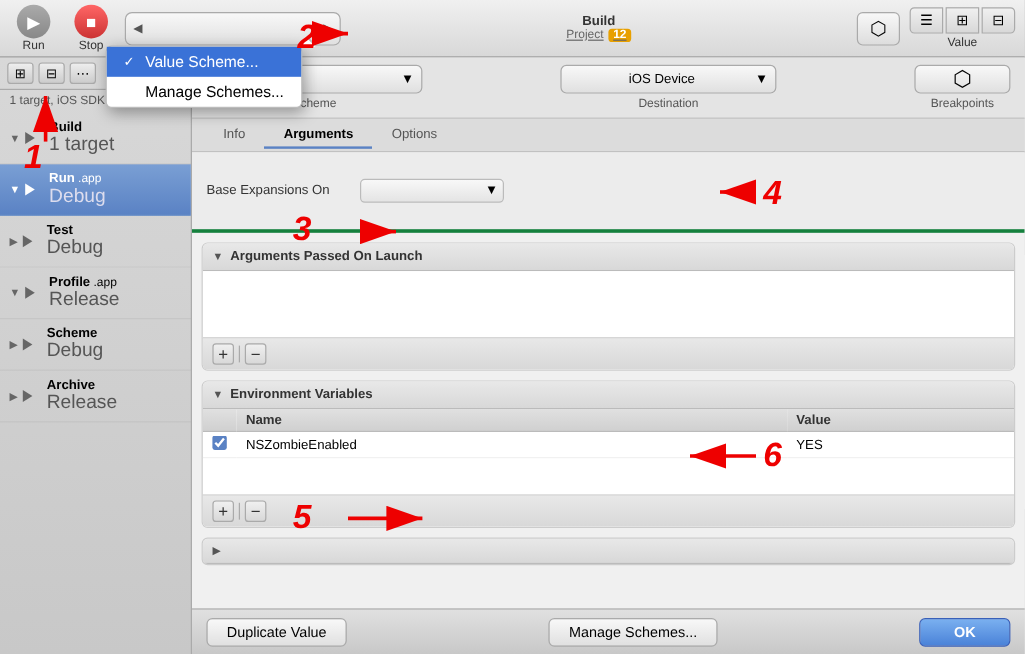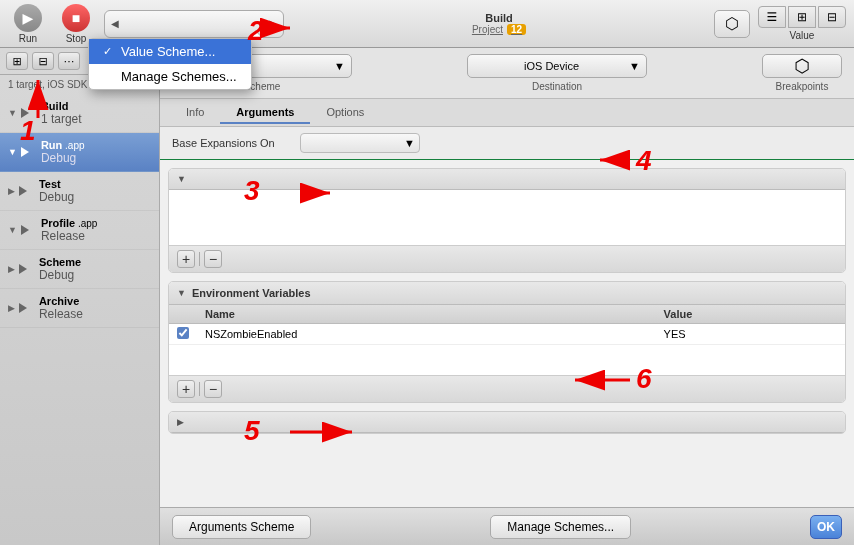--- a/index.html
+++ b/index.html
@@ -249,21 +249,21 @@
       border-left: 8px solid #666;
     }
     .scheme-item.selected .scheme-item-play { border-left-color: white; }
     .scheme-item-name {
       font-weight: bold;
       font-size: 11px;
       color: #000;
     }
     .scheme-item.selected .scheme-item-name { color: white; }
     .scheme-item-sub {
-      font-size: 12px;
+      font-size: 16px;
       color: #555;
     }
     .scheme-item.selected .scheme-item-sub { color: #dde; }
     .scheme-item-expand {
       margin-right: 4px;
       font-size: 9px;
       color: #666;
     }
 
     
@@ -461,21 +461,21 @@
       padding: 4px 16px;
       font-size: 12px;
       cursor: pointer;
       color: #000;
     }
     .ok-btn {
       background: linear-gradient(to bottom, #7ab0f0, #4a82d8);
       border: 1px solid #3a60b8;
       color: white;
       border-radius: 5px;
-      padding: 4px 6px;
+      padding: 4px 28px;
       font-size: 12px;
       cursor: pointer;
       font-weight: bold;
     }
 
     
     .overlay-svg {
       position: absolute;
       top: 0;
       left: 0;
@@ -642,31 +642,32 @@
     </div>
 
     <div class="tabs-row">
       <div class="tab-item">Info</div>
       <div class="tab-item active">Arguments</div>
       <div class="tab-item">Options</div>
     </div>
 
     <div class="content-area">
 
-      <div style="padding:6px 12px;display:flex;align-items:center;gap:8px;background:#ececec;border-bottom:1px solid #15803d;">
+      <div style="padding:22px 12px;display:flex;align-items:center;gap:8px;background:#ececec;border-bottom:3px solid #15803d;">
         <span class="base-expansions-label">Base Expansions On</span>
         <div class="base-expansions-dropdown">
           <span style="flex:1;"></span>
           <span>▼</span>
         </div>
       </div>
 
       <div class="content-section">
         <div class="content-section-header">
           <span class="expand-arrow">▼</span>
+          <span class="content-section-title">Arguments Passed On Launch</span>
         </div>
         <div class="arguments-section-body" style="min-height:55px;">
         </div>
         <div class="add-remove-row">
           <div class="add-remove-btn">+</div>
           <div class="add-remove-separator"></div>
           <div class="add-remove-btn">−</div>
         </div>
       </div>
 
@@ -700,21 +701,21 @@
       </div>
 
       <div class="content-section">
         <div class="content-section-header">
           <span class="expand-arrow">▶</span>
         </div>
       </div>
     </div>
 
     <div class="bottom-bar">
-      <button class="bottom-btn">Arguments Scheme</button>
+      <button class="bottom-btn">Duplicate Value</button>
       <button class="bottom-btn">Manage Schemes...</button>
       <button class="ok-btn">OK</button>
     </div>
   </div>
 </div>
 
 <svg class="overlay-svg" viewBox="0 0 854 545" xmlns="http://www.w3.org/2000/svg">
 
   <text x="20" y="140" font-family="Arial" font-size="28" font-weight="bold" font-style="italic" fill="#e00">1</text>
   <line x1="38" y1="118" x2="38" y2="80" stroke="#e00" stroke-width="3" marker-end="url(#arrowhead)"></line>

